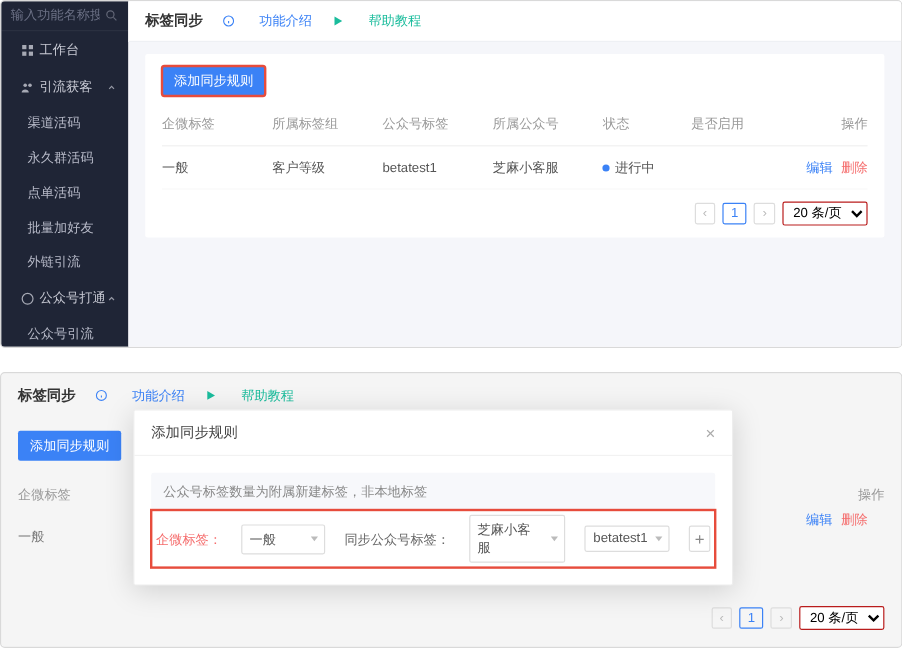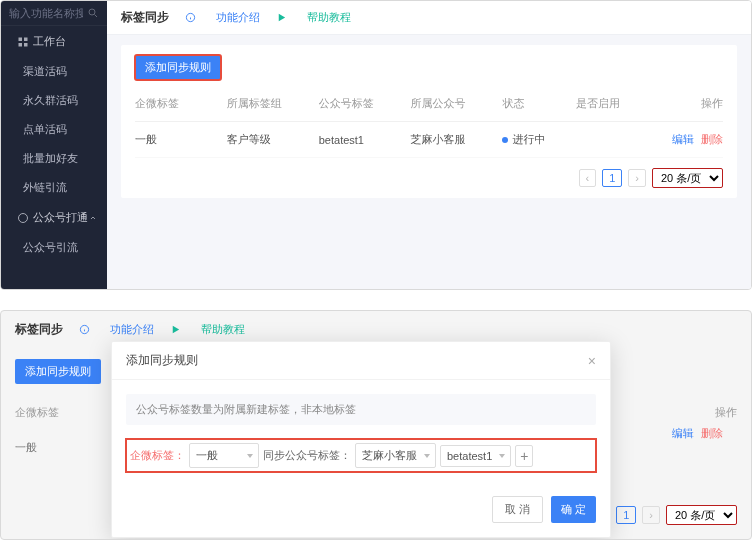--- a/index.html
+++ b/index.html
@@ -54,21 +54,21 @@
   .s2 .btn-primary.bg { position: absolute; top: 48px; left: 14px; }
   .s2 .ghost-table { position: absolute; top: 84px; left: 14px; right: 14px; }
   .s2 .ghost-head, .s2 .ghost-row { display: grid; grid-template-columns: 1fr 1fr 1fr 1fr 0.8fr 0.8fr 0.8fr; padding: 10px 0; font-size: 11px; align-items: center; color: #999; }
   .s2 .ghost-row { color: #777; }
   
   .dialog { position: absolute; top: 30px; left: 110px; width: 500px; background: #fff; border-radius: 2px; box-shadow: 0 4px 24px rgba(0,0,0,.15); border: 1px solid #eee; z-index: 10; }
   .dlg-head { padding: 10px 14px; display: flex; justify-content: space-between; align-items: center; border-bottom: 1px solid #f2f2f2; font-size: 12px; color:#444; }
   .dlg-close { color: #aaa; cursor: pointer; font-size: 14px; }
   .dlg-body { padding: 14px; }
   .note { background: #f7f8fb; color: #888; padding: 8px 10px; font-size: 11px; border-radius: 2px; }
-  .form-row { display: flex; align-items: center; gap: 4px; margin-top: 14px; padding: 4px; }
+  .form-row { display: flex; align-items: center; gap: 16px; padding: 4px; }
   .form-row label { color: #f56c6c; font-size: 11px; white-space: nowrap; }
   .form-row label.norm { color: #666; }
   .sel { border: 1px solid #ddd; border-radius: 2px; padding: 4px 18px 4px 6px; font-size: 11px; color:#555; background: #fff; position: relative; min-width: 70px; }
   .sel::after { content:""; position:absolute; right:5px; top:50%; width:0;height:0;border-left:3px solid transparent;border-right:3px solid transparent;border-top:4px solid #bbb; transform:translateY(-50%); }
   .plus { border: 1px solid #ddd; width: 18px; height: 22px; display:flex; align-items:center; justify-content:center; color:#888; cursor:pointer; border-radius:2px; font-size: 14px; }
   .dlg-foot { padding: 10px 14px 14px; display: flex; justify-content: flex-end; gap: 8px; }
   .btn-plain { background:#fff; border:1px solid #ddd; color:#666; padding:5px 12px; border-radius:2px; cursor:pointer; font-size:11px; }
   
   .s2 .pager { position: absolute; bottom: 14px; right: 14px; }
   .s2 .ops-bg { position: absolute; top: 115px; right: 28px; }
@@ -91,20 +91,31 @@
     <div class="nav-group">
       <svg class="grp-icon" viewBox="0 0 24 24" fill="#c8cad4">
           <rect x="3" y="3" width="7" height="7"></rect>
           <rect x="14" y="3" width="7" height="7"></rect>
           <rect x="3" y="14" width="7" height="7"></rect>
           <rect x="14" y="14" width="7" height="7"></rect>
         </svg>
       <span class="label">工作台</span>
     </div>
 
+    <div class="nav-group">
+      <svg class="grp-icon" viewBox="0 0 24 24" fill="#c8cad4">
+          <circle cx="8" cy="8" r="3"></circle>
+          <circle cx="16" cy="8" r="3"></circle>
+          <path d="M2 20c0-3 3-5 6-5s6 2 6 5"></path>
+        </svg>
+      <span class="label">引流获客</span>
+      <svg class="chev" viewBox="0 0 24 24" fill="none" stroke="#c8cad4" stroke-width="3">
+          <polyline points="6 15 12 9 18 15"></polyline>
+        </svg>
+    </div>
     <div class="nav-item">渠道活码</div>
     <div class="nav-item">永久群活码</div>
     <div class="nav-item">点单活码</div>
     <div class="nav-item">批量加好友</div>
     <div class="nav-item">外链引流</div>
 
     <div class="nav-group">
       <svg class="grp-icon" viewBox="0 0 24 24" fill="none" stroke="#c8cad4" stroke-width="2">
           <circle cx="12" cy="12" r="9"></circle>
         </svg>
@@ -240,18 +251,14 @@
       <div class="note">公众号标签数量为附属新建标签，非本地标签</div>
       <div class="form-row red-outline">
         <label>企微标签：</label>
         <div class="sel">一般</div>
         <label class="norm">同步公众号标签：</label>
         <div class="sel">芝麻小客服</div>
         <div class="sel">betatest1</div>
         <div class="plus">+</div>
       </div>
     </div>
-    <div class="dlg-foot">
-      <button class="btn-plain">取 消</button>
-      <button class="btn-primary">确 定</button>
-    </div>
   </div>
 </div>
 
 </body></html>

